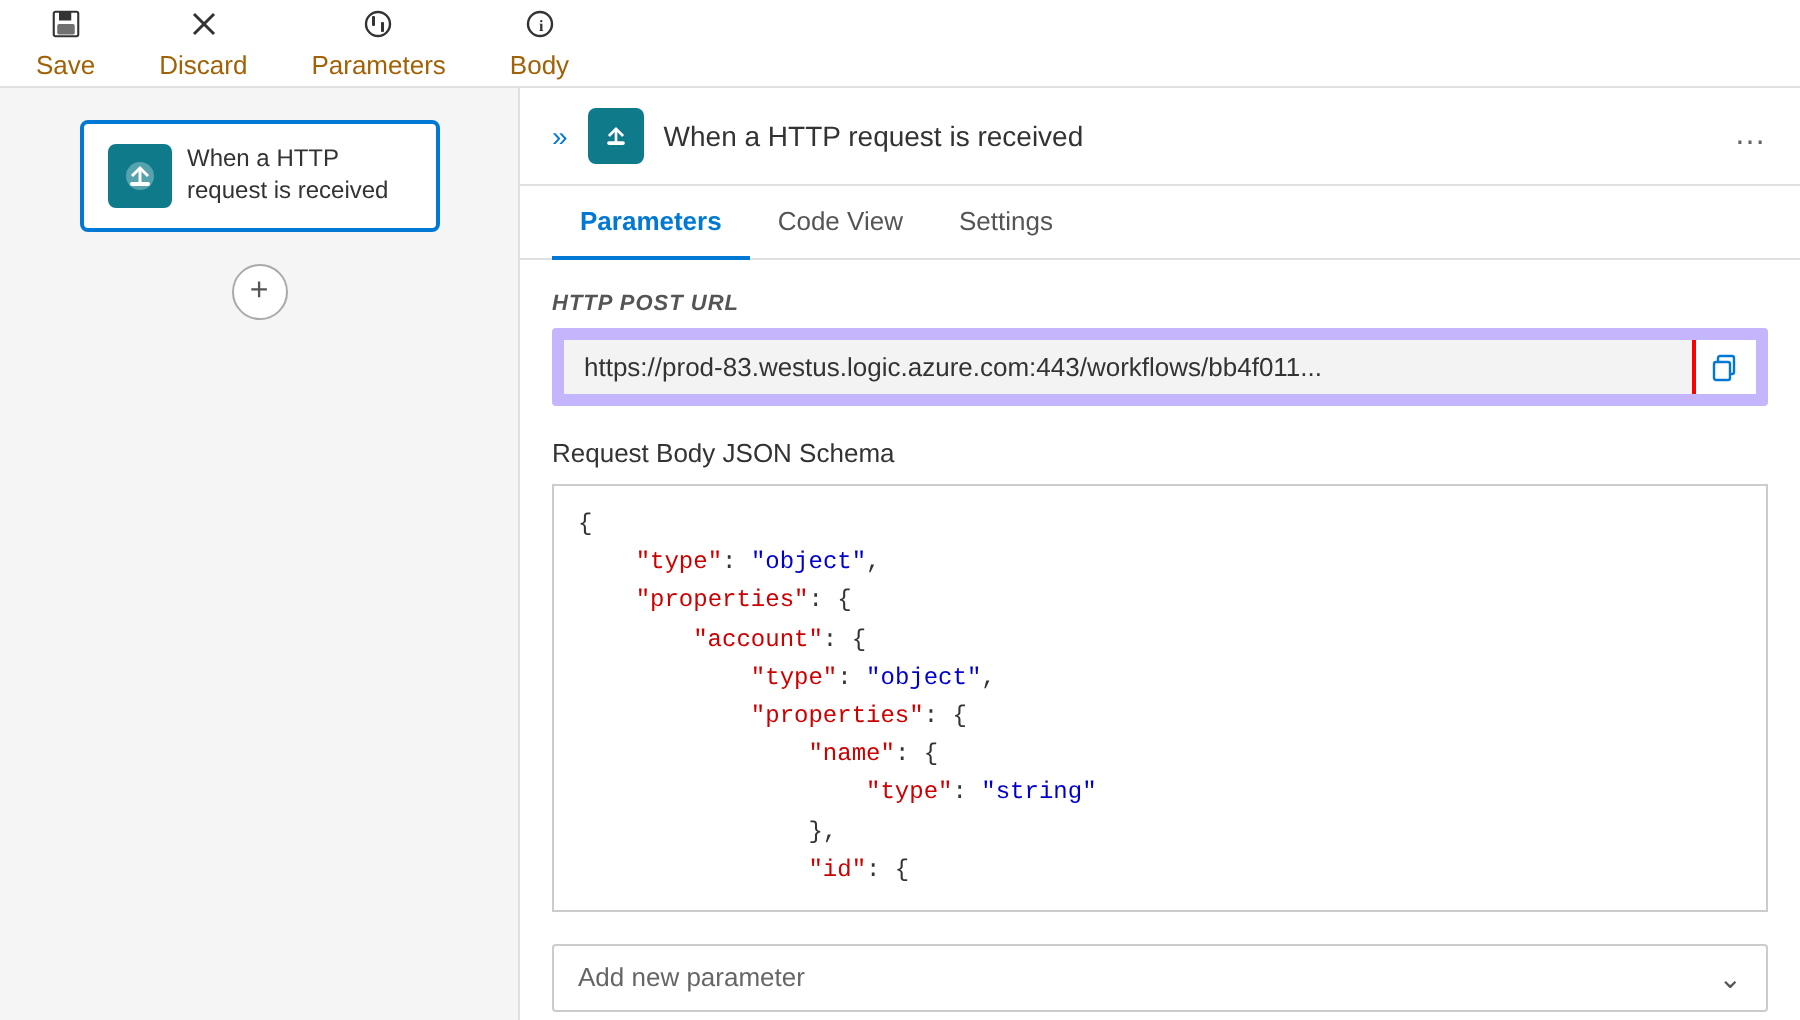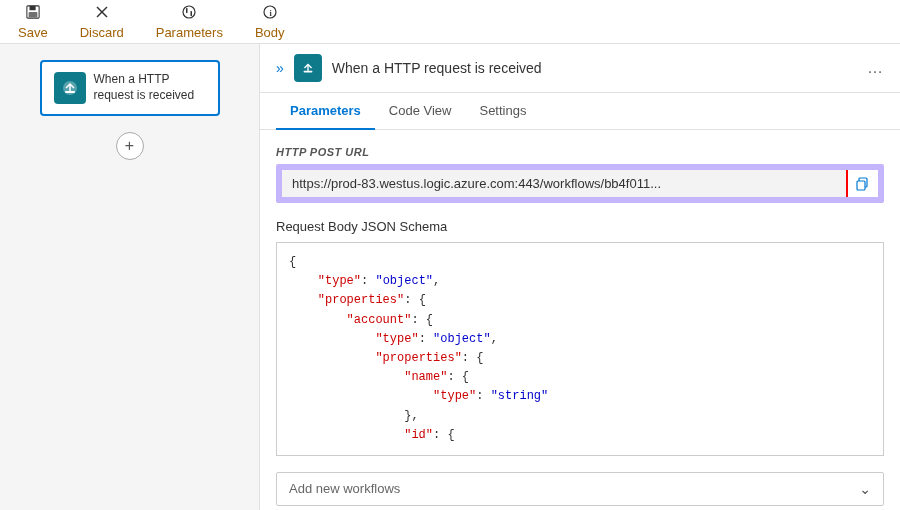--- a/index.html
+++ b/index.html
@@ -395,19 +395,19 @@
         <div class="json-line"><span class="json-brace">                </span><span class="json-key">"name"</span><span class="json-colon">: {</span></div>
         <div class="json-line"><span class="json-brace">                    </span><span class="json-key">"type"</span><span class="json-colon">: </span><span class="json-string">"string"</span></div>
         <div class="json-line"><span class="json-brace">                },</span></div>
         <div class="json-line"><span class="json-brace">                </span><span class="json-key">"id"</span><span class="json-colon">: {</span></div>
       </div>
 
       
 
       
       <div class="add-param-row">
-        <span class="add-param-label">Add new workflows</span>
+        <span class="add-param-label">Add new parameter</span>
         <span class="chevron-icon">⌄</span>
       </div>
 
     </div>
   </div>
 </div>
 
 </body></html>

